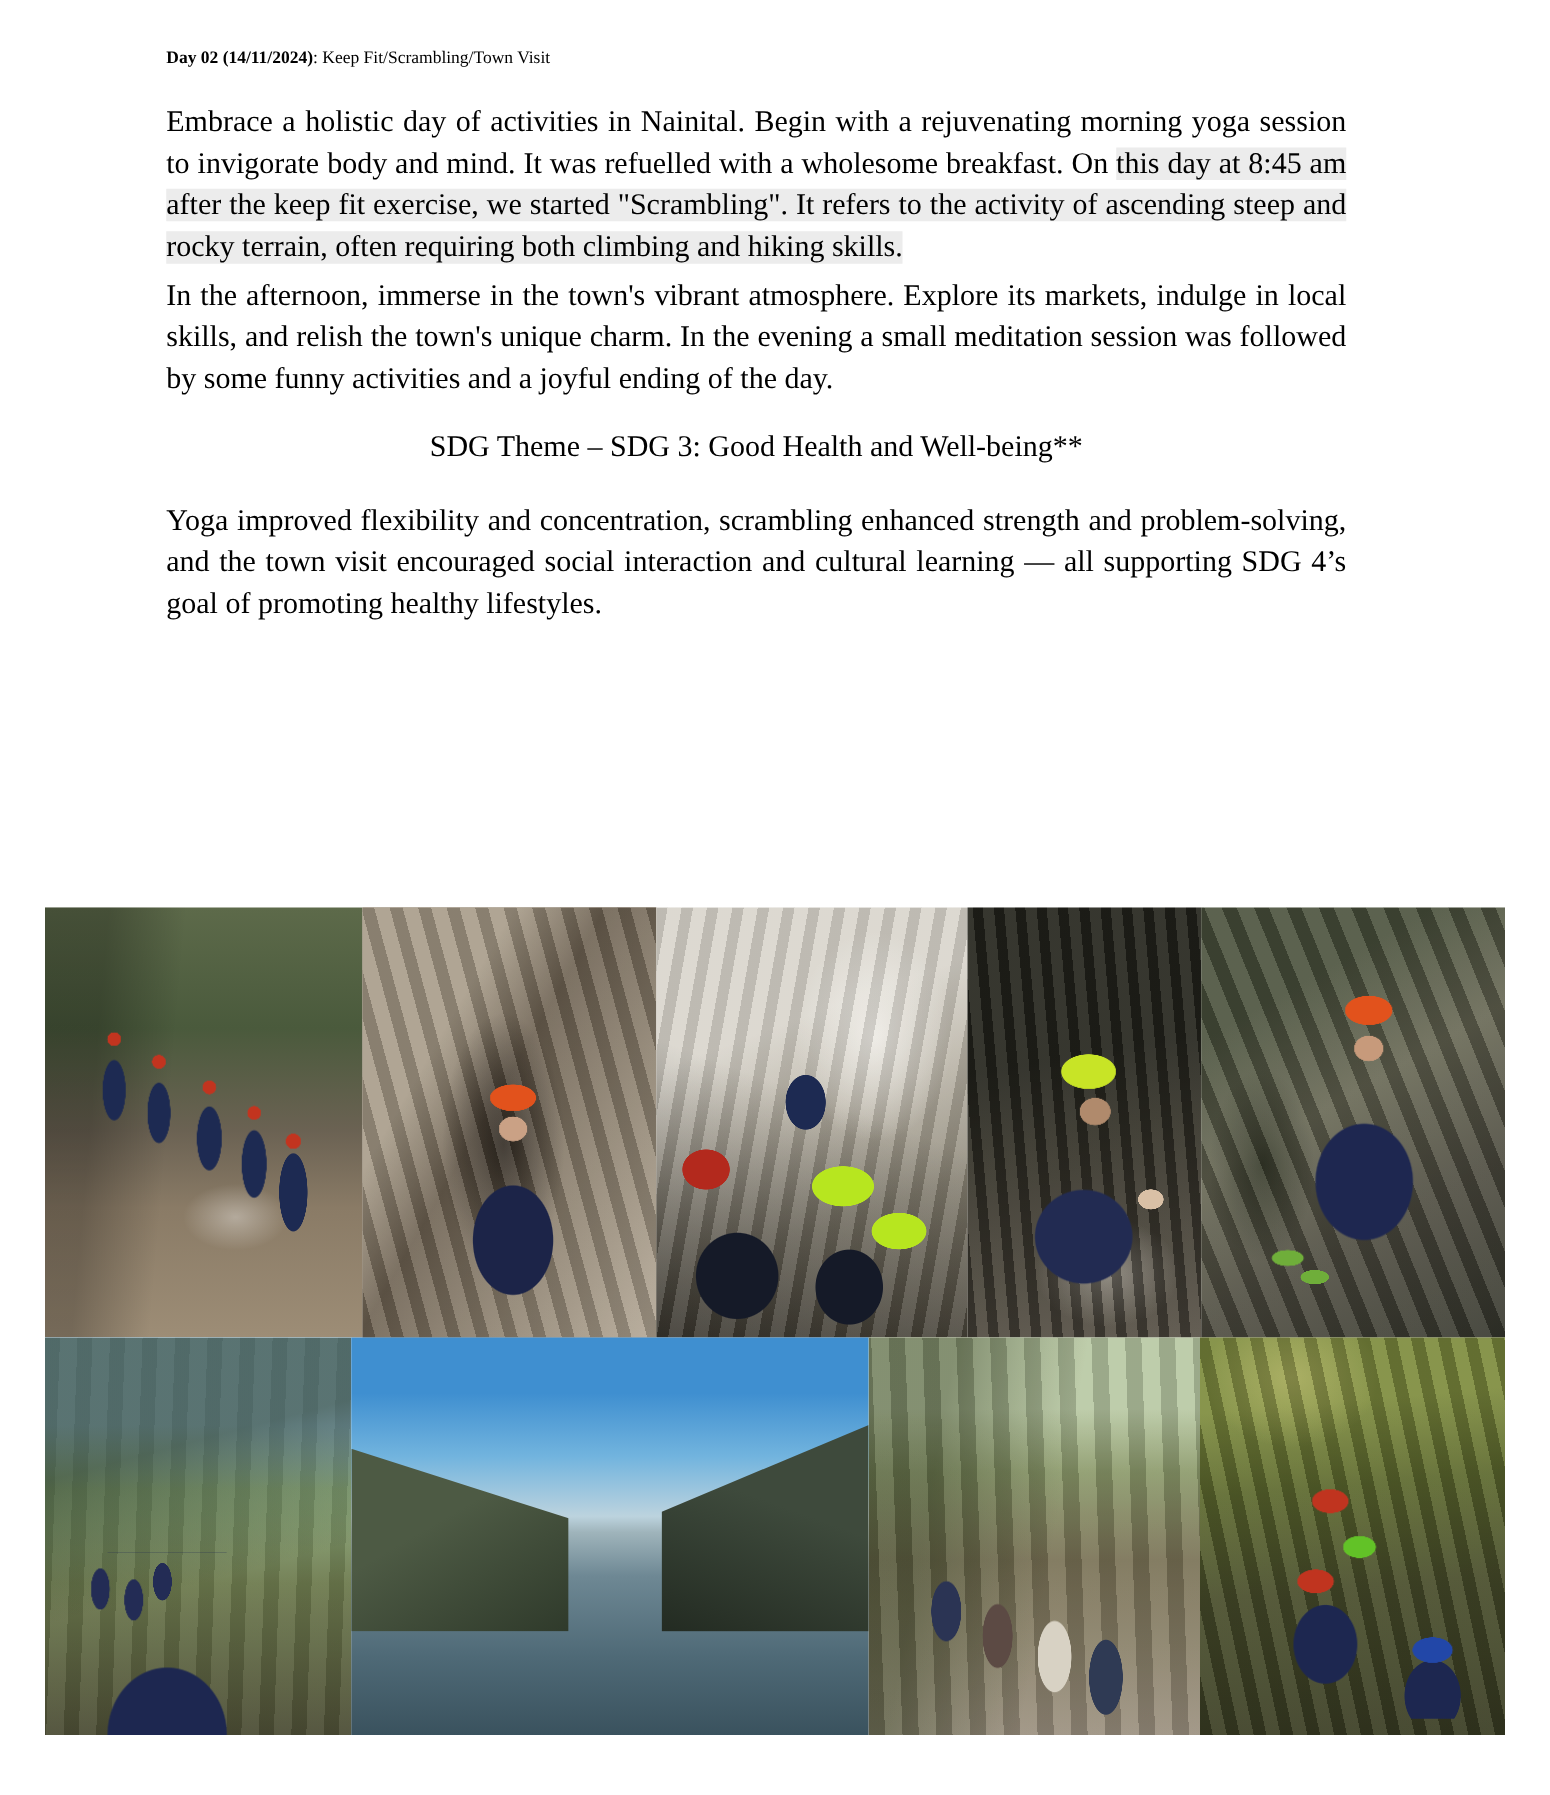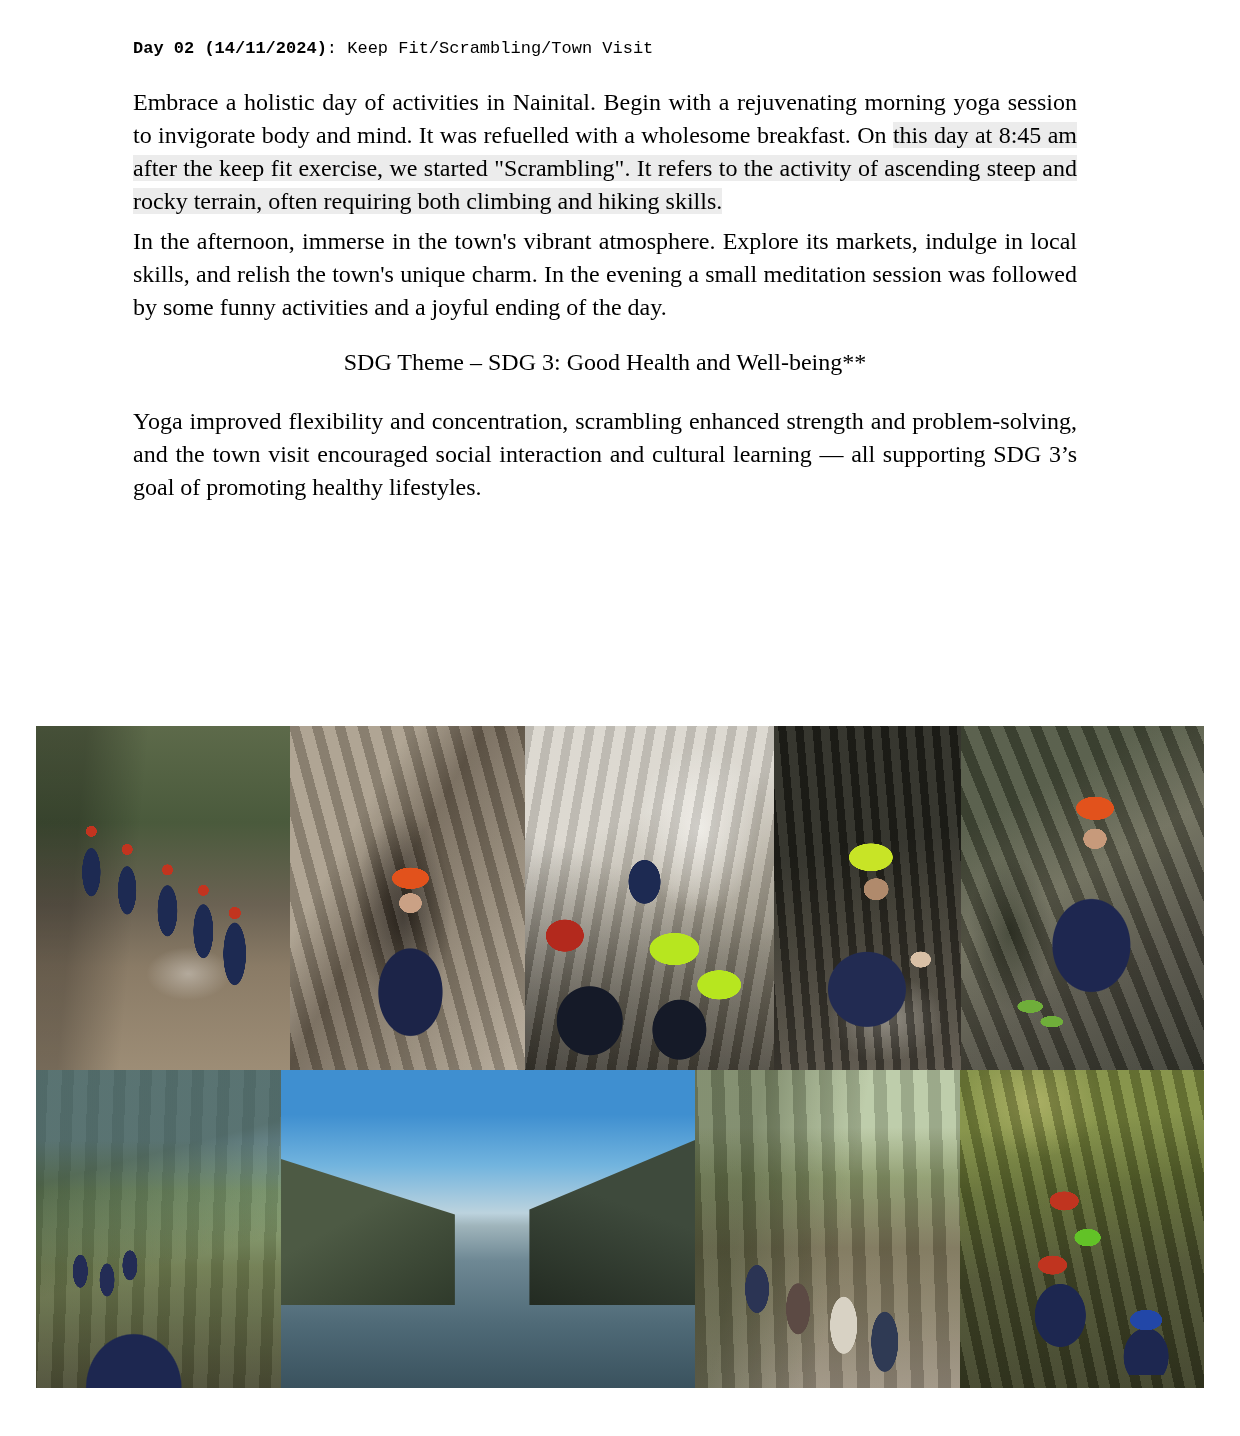--- a/index.html
+++ b/index.html
@@ -22,22 +22,22 @@
     height: 1436px;
     padding: 0;
   }
   .content {
     position: absolute;
     left: 133px;
     top: 38px;
     width: 944px;
   }
   .doc-heading {
-    font-family: Liberation Mono, monospace;
-    font-size: 17px;
+    font-family: Liberation Serif, serif;
+    font-size: 14px;
     line-height: 1.3;
     margin: 0 0 26px 0;
     font-weight: normal;
   }
   .doc-heading .bold {
     font-weight: bold;
   }
   p.body-par {
     font-size: 24px;
     line-height: 1.38;
@@ -308,21 +308,21 @@
     <div class="doc-heading">
       <span class="bold">Day 02 (14/11/2024)</span><span>: Keep Fit/Scrambling/Town Visit</span>
     </div>
 
     <p class="body-par"><span>Embrace a holistic day of activities in Nainital. Begin with a rejuvenating morning yoga session to invigorate body and mind. It was refuelled with a wholesome breakfast. On </span><span class="hl">this day at 8:45 am after the keep fit exercise, we started "Scrambling". It refers to the activity of ascending steep and rocky terrain, often requiring both climbing and hiking skills.</span></p>
 
     <p class="body-par gap">In the afternoon, immerse in the town's vibrant atmosphere. Explore its markets, indulge in local skills, and relish the town's unique charm. In the evening a small meditation session was followed by some funny activities and a joyful ending of the day.</p>
 
     <p class="sdg-line">SDG Theme – SDG 3: Good Health and Well-being**</p>
 
-    <p class="body-par">Yoga improved flexibility and concentration, scrambling enhanced strength and problem-solving, and the town visit encouraged social interaction and cultural learning — all supporting SDG 3’s goal of promoting healthy lifestyles.</p>
+    <p class="body-par">Yoga improved flexibility and concentration, scrambling enhanced strength and problem-solving, and the town visit encouraged social interaction and cultural learning — all supporting SDG 4’s goal of promoting healthy lifestyles.</p>
 
   </div>
 
   <div class="collage">
     <div class="row row1">
       <div class="cell c1 p1"></div>
       <div class="cell c2 p2"></div>
       <div class="cell c3 p3"></div>
       <div class="cell c4 p4"></div>
       <div class="cell c5 p5"></div>

